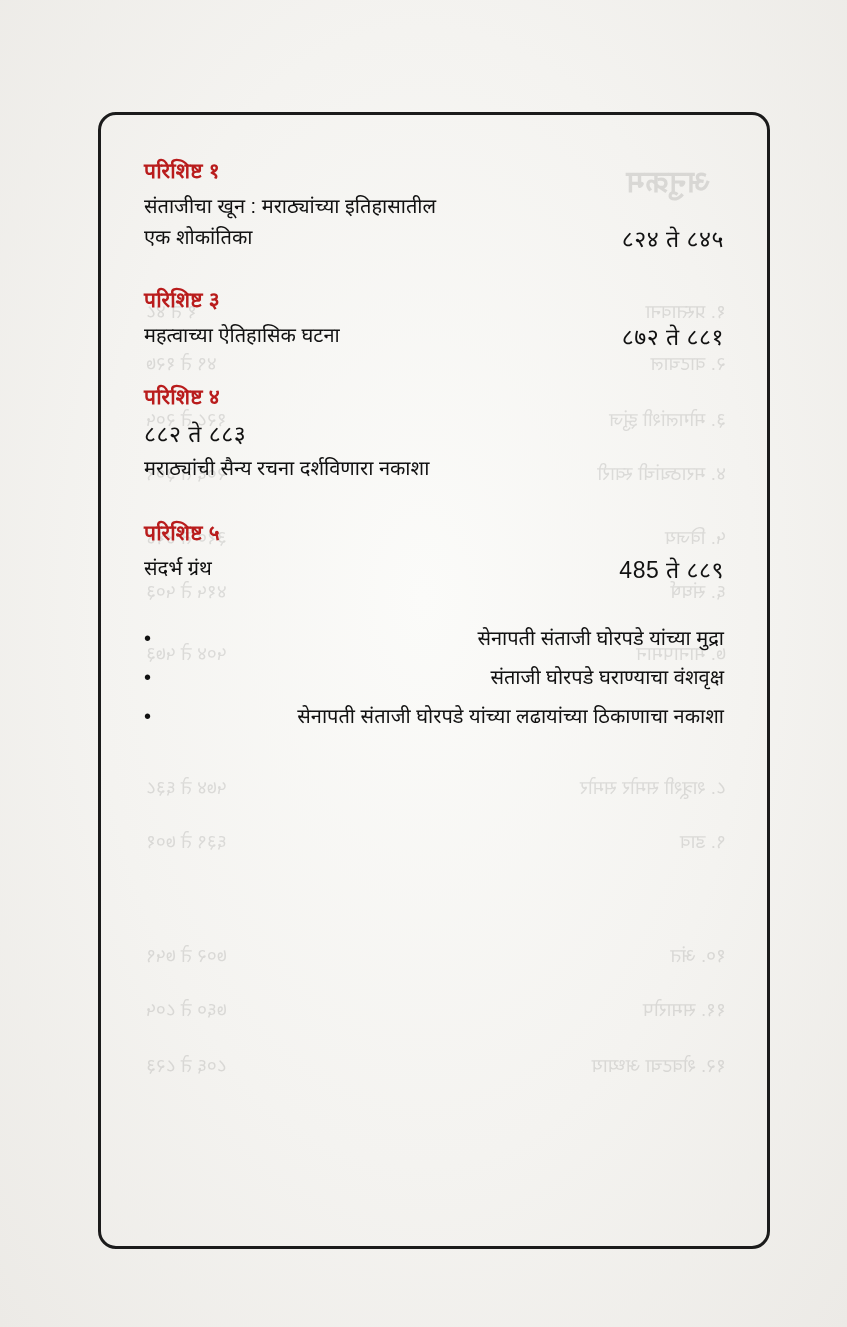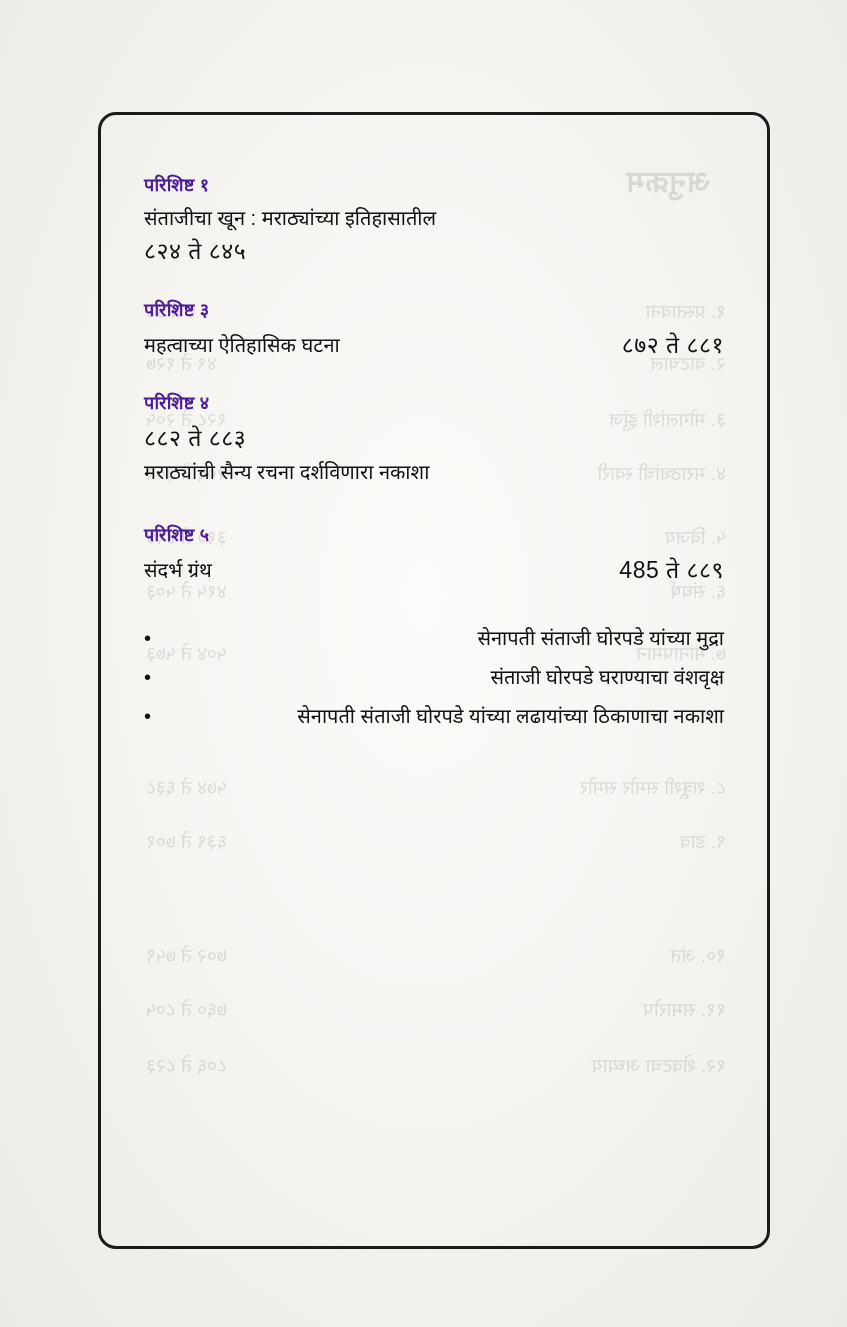--- a/index.html
+++ b/index.html
@@ -76,30 +76,29 @@
     height: 1137px;
     box-sizing: border-box;
     padding: 44px 46px 40px 46px;
     color: #111;
   }
 
   .appendix-block {
     margin-bottom: 27px;
   }
   .appendix-heading {
-    font-size: 18px;
+    font-size: 21px;
     font-weight: bold;
     letter-spacing: 0.2px;
     margin-bottom: 7px;
-    color: #4c1d95;
-    margin-top: 16px;
+    color: #b91c1c;
   }
   .appendix-line {
     display: flex;
-    align-items: center;
+    align-items: flex-start;
     justify-content: space-between;
     font-size: 20px;
     line-height: 1.55;
     color: #111;
   }
   .appendix-line .txt {
     flex: 1 1 auto;
     padding-right: 18px;
   }
   .appendix-line .pages {
@@ -192,20 +191,21 @@
 
 <div class="content">
 
   <div class="appendix-block">
     <div class="appendix-heading">परिशिष्ट १</div>
     <div class="appendix-line">
       <span class="txt">संताजीचा खून : मराठ्यांच्या इतिहासातील</span>
       <span class="pages"></span>
     </div>
     <div class="appendix-line">
+      <span class="txt">एक  शोकांतिका</span>
       <span class="pages">८२४ ते ८४५</span>
     </div>
   </div>
 
 
   <div class="appendix-block">
     <div class="appendix-heading">परिशिष्ट ३</div>
     <div class="appendix-line">
       <span class="txt">महत्वाच्या ऐतिहासिक घटना</span>
       <span class="pages">८७२ ते ८८१</span>

